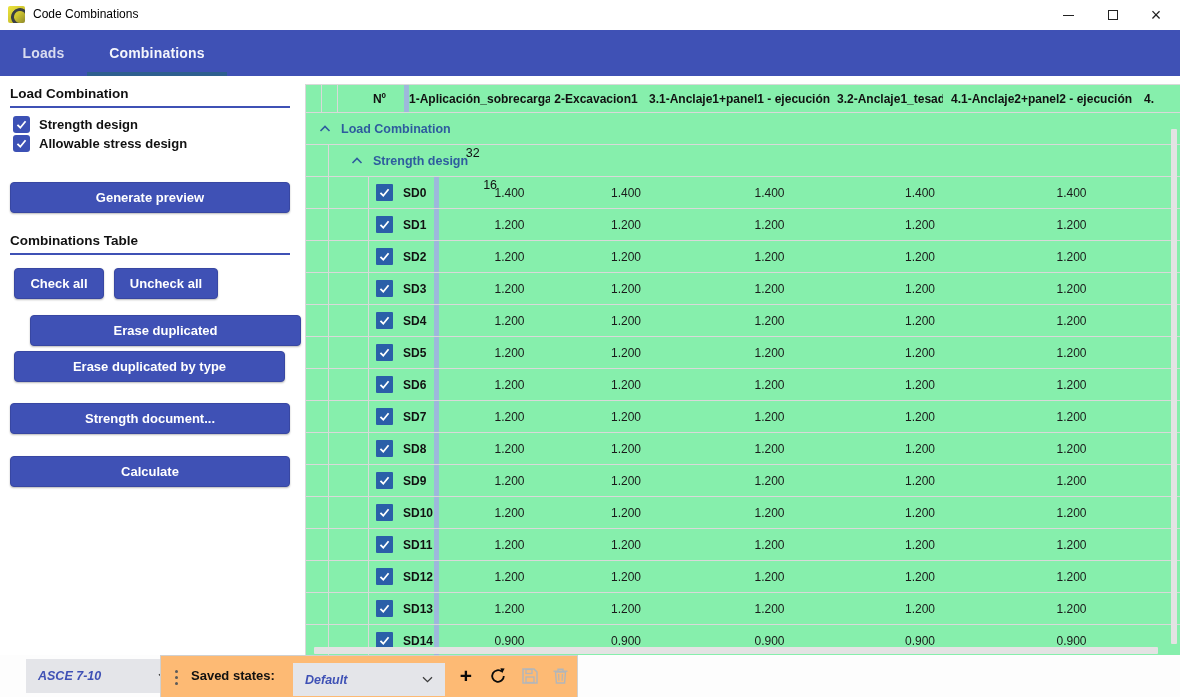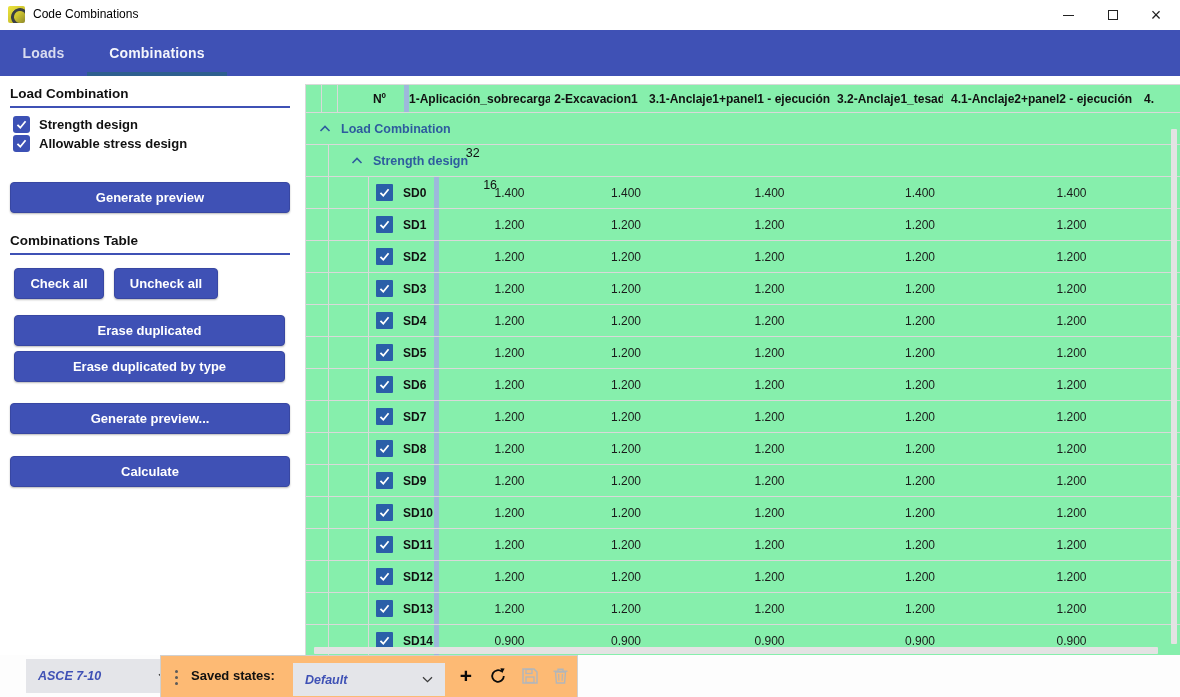--- a/index.html
+++ b/index.html
@@ -135,24 +135,24 @@
     </div>
 
     <div class="btn" style="left:10px; top:106px; width:280px; height:31px">Generate preview</div>
 
     <div class="side-title" style="top:157px">Combinations Table</div>
     <div class="side-rule" style="top:177px"></div>
 
     <div class="btn" style="left:14px; top:192px; width:90px; height:31px">Check all</div>
     <div class="btn" style="left:114px; top:192px; width:104px; height:31px">Uncheck all</div>
 
-    <div class="btn" style="left:14px; top:239px; width:271px; height:31px">Erase duplicated</div>
+    <div class="btn" style="left:30px; top:239px; width:271px; height:31px">Erase duplicated</div>
     <div class="btn" style="left:14px; top:275px; width:271px; height:31px">Erase duplicated by type</div>
 
-    <div class="btn" style="left:10px; top:327px; width:280px; height:31px">Generate preview...</div>
+    <div class="btn" style="left:10px; top:327px; width:280px; height:31px">Strength document...</div>
     <div class="btn" style="left:10px; top:380px; width:280px; height:31px">Calculate</div>
   </div>
 
   <div class="tablewrap">
     <div class="hrow">
       <div class="hsp1"></div>
       <div class="hsp2"></div>
       <div class="hnum">Nº</div>
       <div class="bluebar"></div>
 

